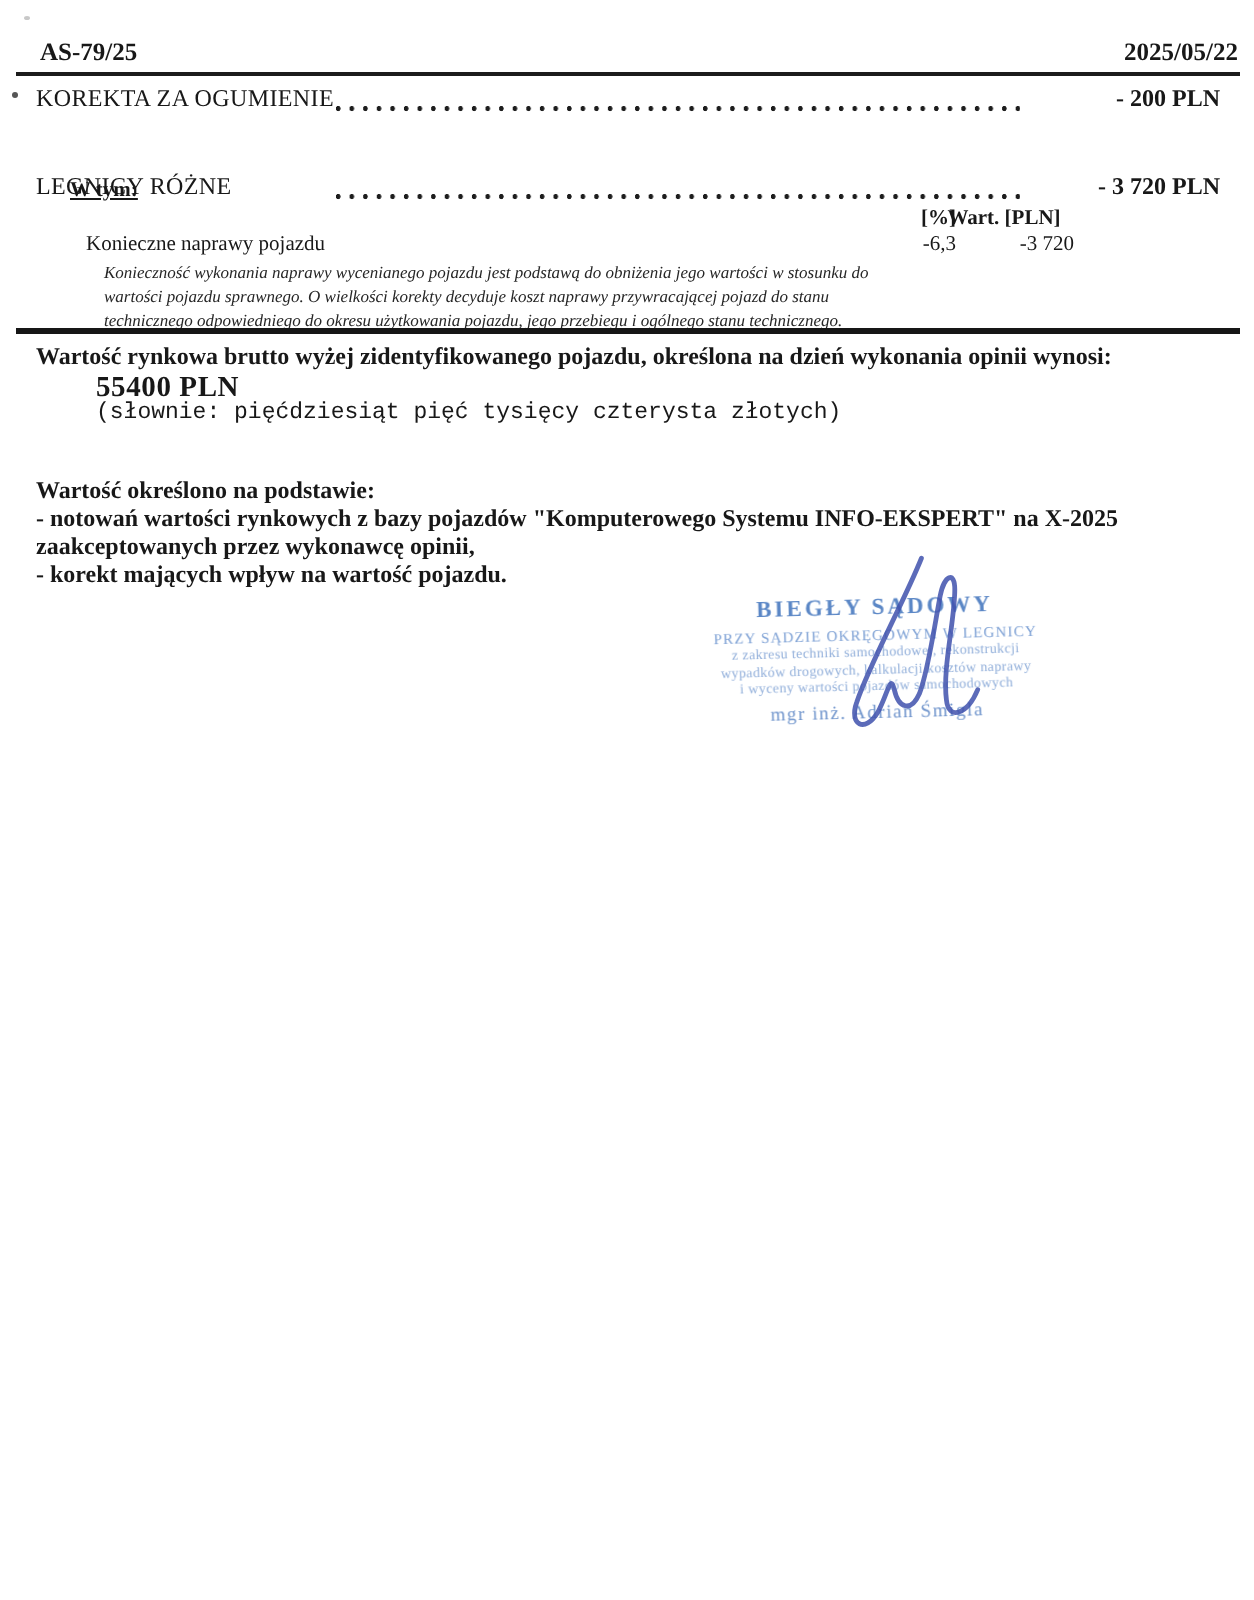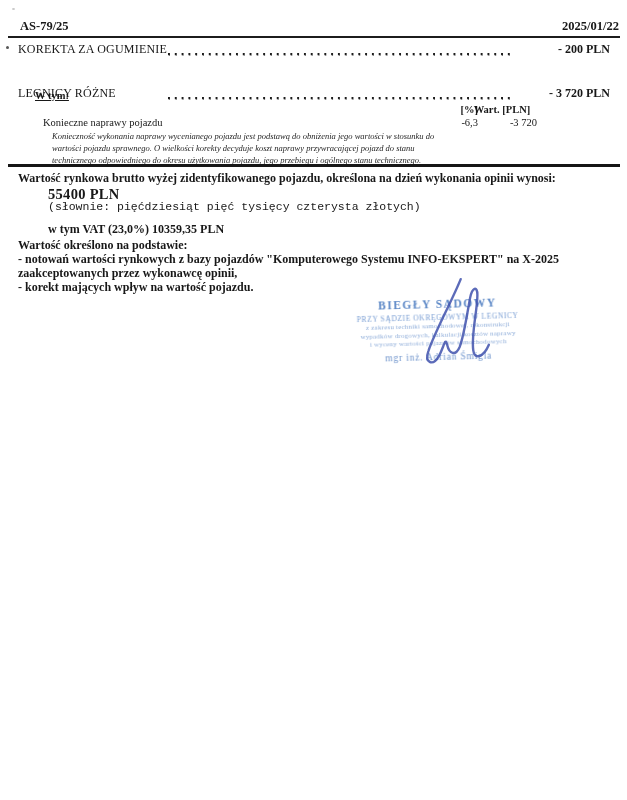--- a/index.html
+++ b/index.html
@@ -67,21 +67,21 @@
 </style>
 </head>
 <body>
 
 <div class="page">
 
   <div class="abs artifact-dot"></div>
   <div class="abs artifact-tick"></div>
 
   <div class="abs hdr-left">AS-79/25</div>
-  <div class="abs hdr-right">2025/01/22</div>
+  <div class="abs hdr-right">2025/05/22</div>
   <div class="abs hdr-rule"></div>
 
   <div class="abs corr-label row1">KOREKTA ZA OGUMIENIE</div>
   <div class="abs corr-leader row1l"></div>
   <div class="abs corr-value row1">- 200 PLN</div>
 
   <div class="abs corr-label row2">LEGNICY RÓŻNE</div>
   <div class="abs corr-leader row2l"></div>
   <div class="abs corr-value row2">- 3 720 PLN</div>
 
@@ -91,21 +91,20 @@
   <div class="abs bd-row-label">Konieczne naprawy pojazdu</div>
   <div class="abs bd-row-pct">-6,3</div>
   <div class="abs bd-row-val">-3 720</div>
   <div class="abs note note2">Konieczność wykonania naprawy wycenianego pojazdu jest podstawą do obniżenia jego wartości w stosunku do wartości pojazdu sprawnego. O wielkości korekty decyduje koszt naprawy przywracającej pojazd do stanu technicznego odpowiedniego do okresu użytkowania pojazdu, jego przebiegu i ogólnego stanu technicznego.</div>
 
   <div class="abs divider"></div>
 
   <div class="abs val-statement">Wartość rynkowa brutto wyżej zidentyfikowanego pojazdu, określona na dzień wykonania opinii wynosi:</div>
   <div class="abs val-amount">55400 PLN</div>
   <div class="abs val-words">(słownie: pięćdziesiąt pięć tysięcy czterysta złotych)</div>
-  <div class="abs val-vat">w tym VAT (23,0%) 10359,35 PLN</div>
 
   <div class="abs basis-title">Wartość określono na podstawie:</div>
   <div class="abs basis-item1">- notowań wartości rynkowych z bazy pojazdów "Komputerowego Systemu INFO-EKSPERT" na X-2025 zaakceptowanych przez wykonawcę opinii,</div>
   <div class="abs basis-item2">- korekt mających wpływ na wartość pojazdu.</div>
 
   <div class="abs stamp">
     <div class="stamp-title">BIEGŁY SĄDOWY</div>
     <div class="stamp-sub">PRZY SĄDZIE OKRĘGOWYM W LEGNICY</div>
     <div class="stamp-scope">z zakresu techniki samochodowej, rekonstrukcji</div>
     <div class="stamp-scope">wypadków drogowych, kalkulacji kosztów naprawy</div>

